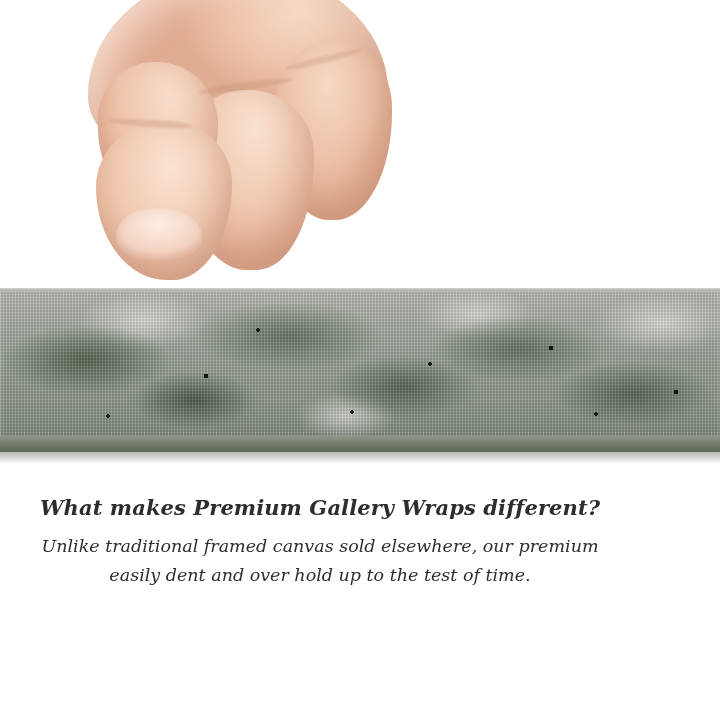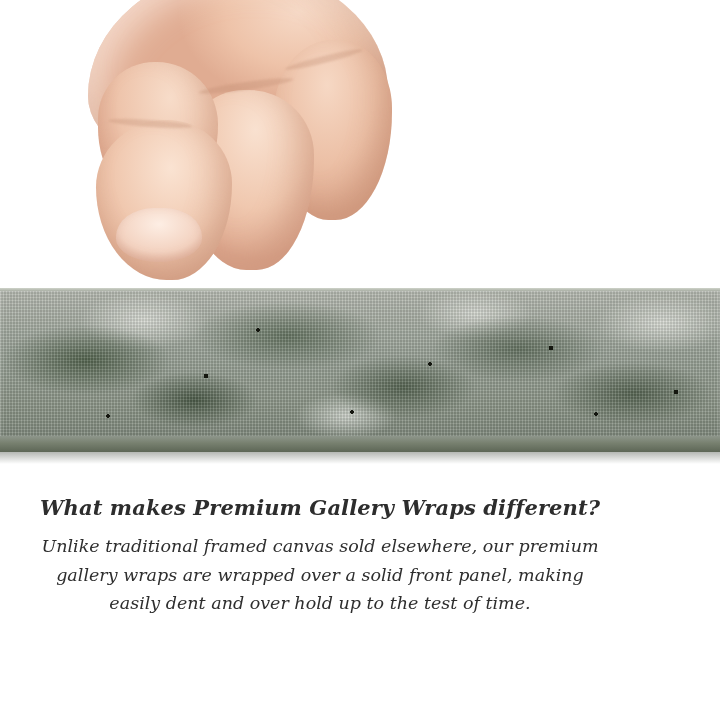--- a/index.html
+++ b/index.html
@@ -219,18 +219,17 @@
     <div class="canvas-strip"></div>
     <div class="strip-edge-top"></div>
     <div class="strip-side"></div>
     <div class="strip-shadow"></div>
   </div>
 
   <div class="caption">
     <div class="caption-title">What makes Premium Gallery Wraps different?</div>
     <div class="caption-body">
       <span class="line">Unlike traditional framed canvas sold elsewhere, our premium</span>
-      <span class="line">gallery wraps are wrapped over a solid front panel, making</span>
       <span class="line">easily dent and over hold up to the test of time.</span>
     </div>
   </div>
 
 </div>
 
 </body></html>

